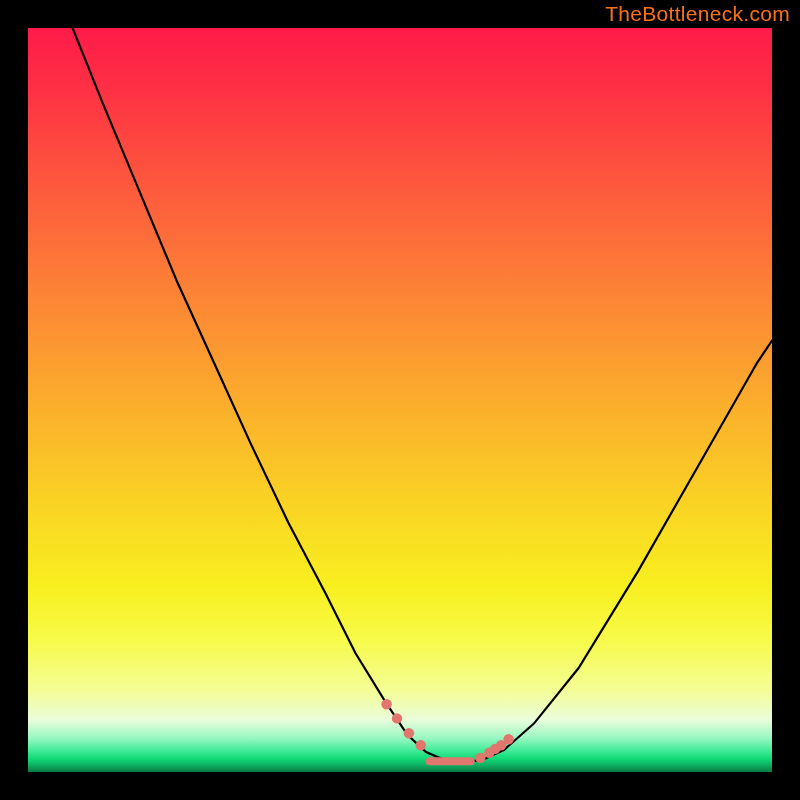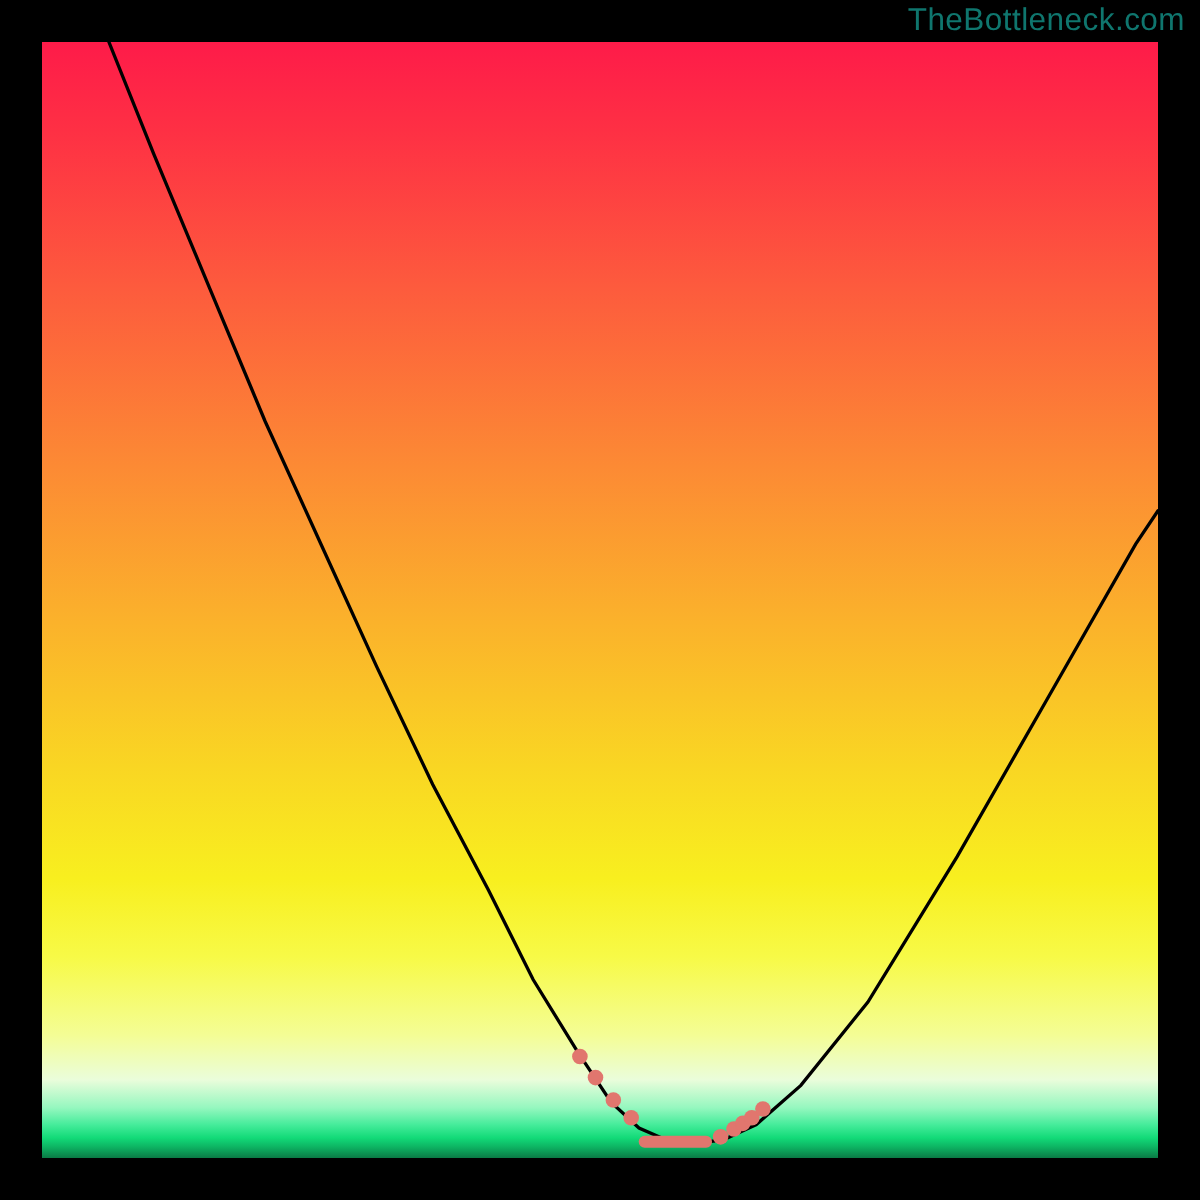--- a/index.html
+++ b/index.html
@@ -60,21 +60,21 @@
   .dots path.flat {
     fill: none;
     stroke: #e1766e;
     stroke-width: 8;
     stroke-linecap: round;
   }
   .watermark {
     position: absolute;
     top: 2px;
     right: 10px;
-    color: #0f766e;
+    color: #f97316;
     font-size: 21px;
     letter-spacing: 0.3px;
     font-weight: 500;
     user-select: none;
     pointer-events: none;
   }
 </style>
 </head>
 <body>
 

